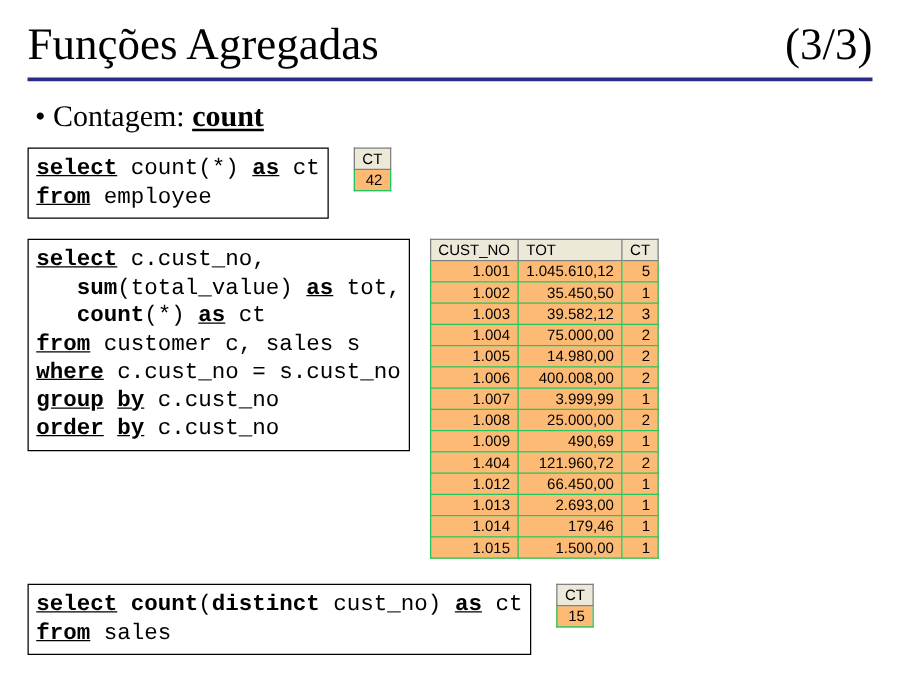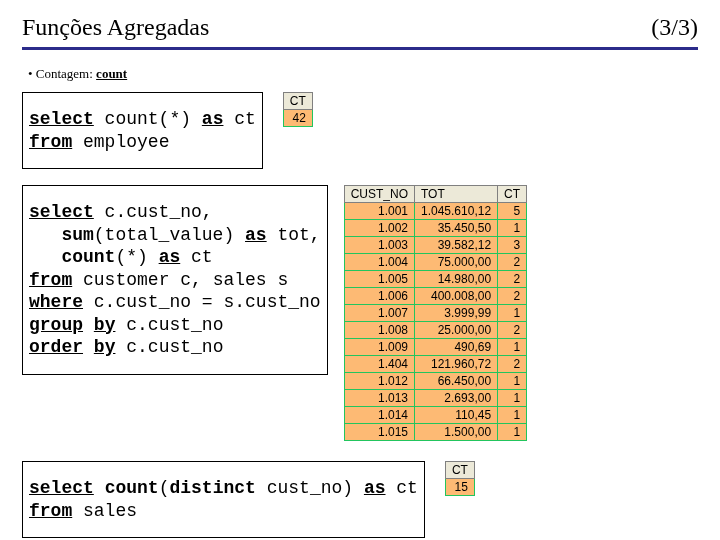--- a/index.html
+++ b/index.html
@@ -12,46 +12,46 @@
     color: #000;
     overflow: hidden;
   }
   .slide {
     padding: 14px 22px 0 22px;
   }
   .title-row {
     display: flex;
     justify-content: space-between;
     align-items: baseline;
-    font-size: 24px;
+    font-size: 36px;
     font-weight: 400;
     margin-bottom: 6px;
   }
   .rule {
     border-top: 3px solid #2b2b8a;
     margin-bottom: 16px;
   }
   .subhead {
-    font-size: 13px;
+    font-size: 24px;
     margin-bottom: 10px;
     padding-left: 6px;
   }
   .subhead .kw {
     font-weight: 700;
     text-decoration: underline;
   }
   .row {
     display: flex;
     gap: 20px;
     align-items: flex-start;
     margin-bottom: 16px;
   }
   .codebox {
     border: 1px solid #000;
-    padding: 15px 6px;
+    padding: 5px 6px;
     font-family: "Courier New", monospace;
     font-size: 18px;
     line-height: 1.25;
     white-space: pre;
   }
   .kw-u { font-weight: 700; text-decoration: underline; }
   .kw-b { font-weight: 700; }
   .indent { display:inline-block; width: 3ch; }
 
   table.rs {
@@ -182,21 +182,21 @@
             <td>66.450,00</td>
             <td>1</td>
           </tr>
           <tr>
             <td>1.013</td>
             <td>2.693,00</td>
             <td>1</td>
           </tr>
           <tr>
             <td>1.014</td>
-            <td>110,45</td>
+            <td>179,46</td>
             <td>1</td>
           </tr>
           <tr>
             <td>1.015</td>
             <td>1.500,00</td>
             <td>1</td>
           </tr>
         </tbody>
     </table>
   </div>

